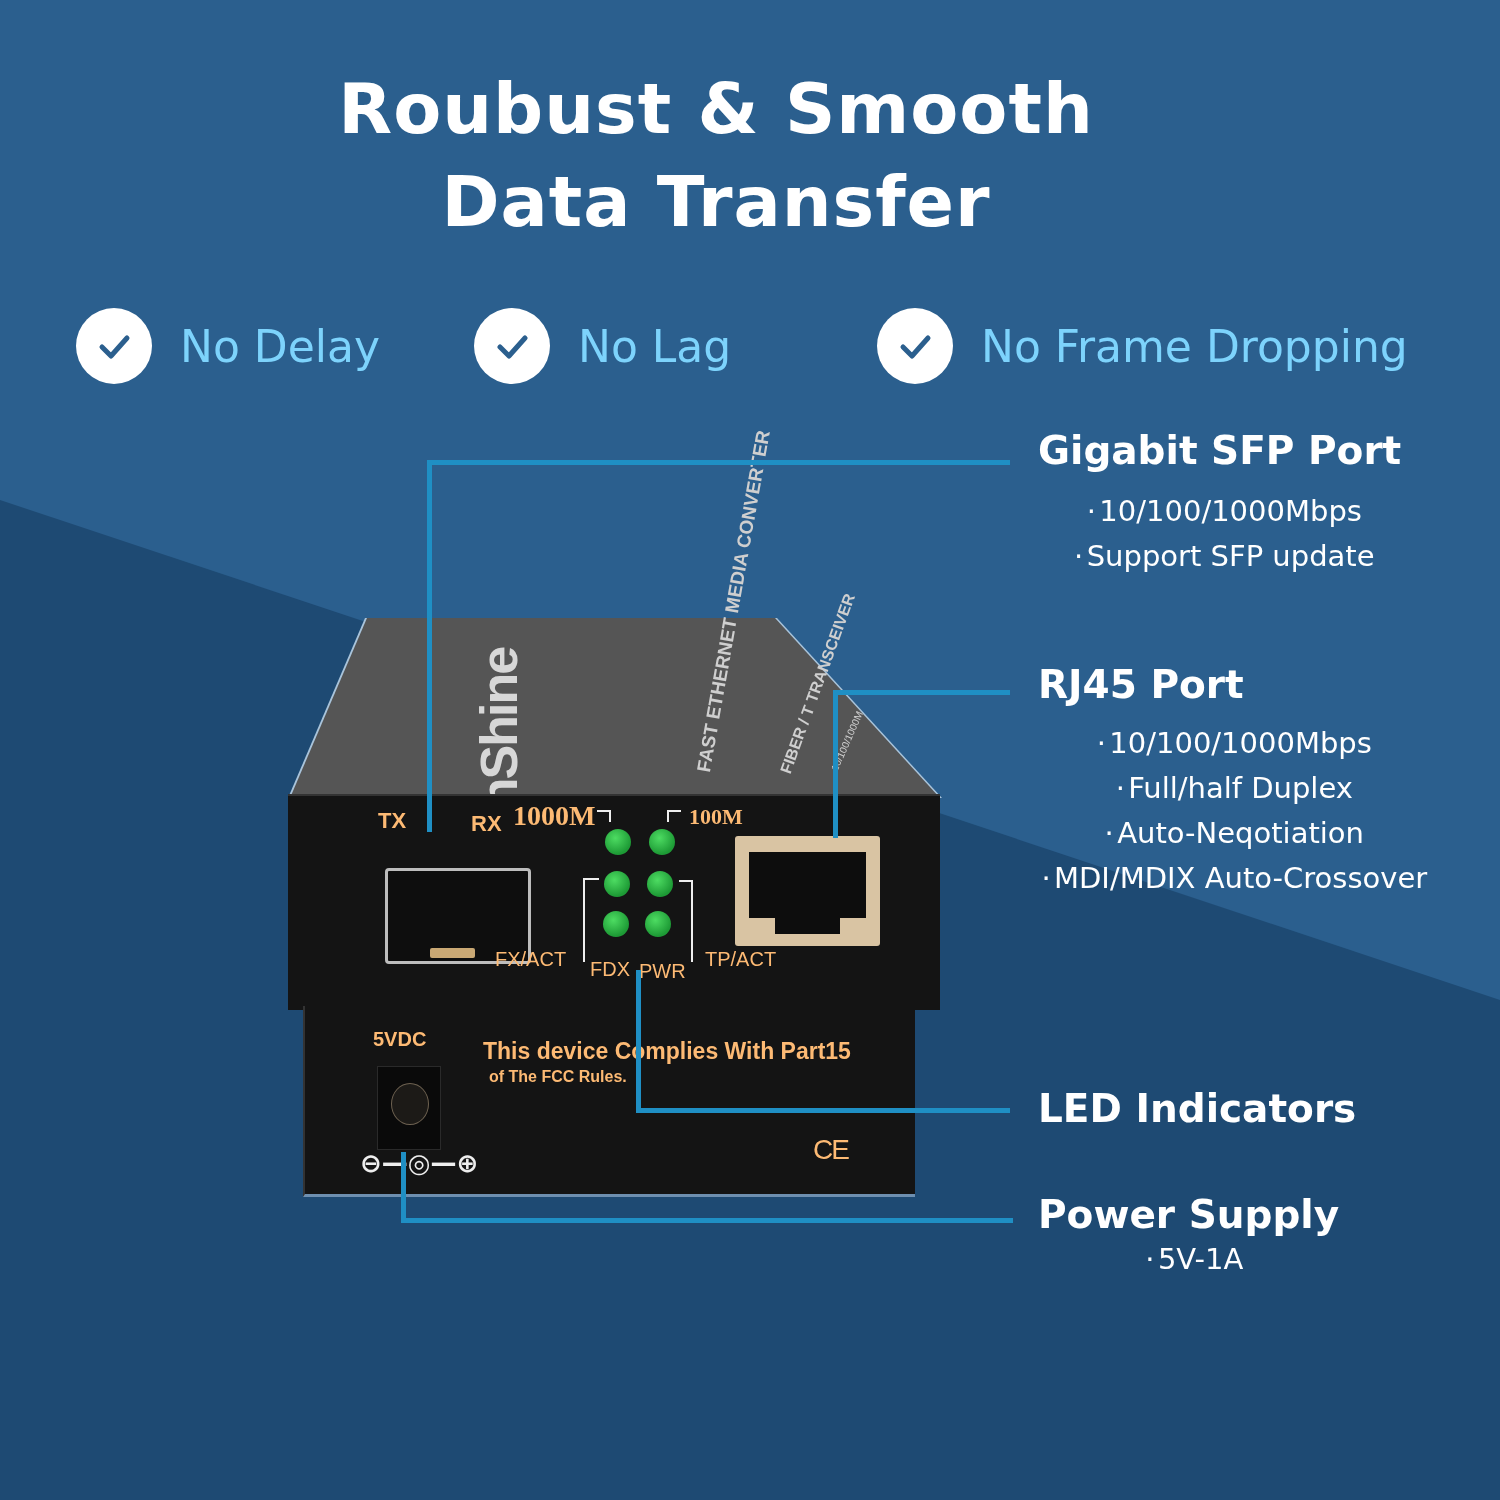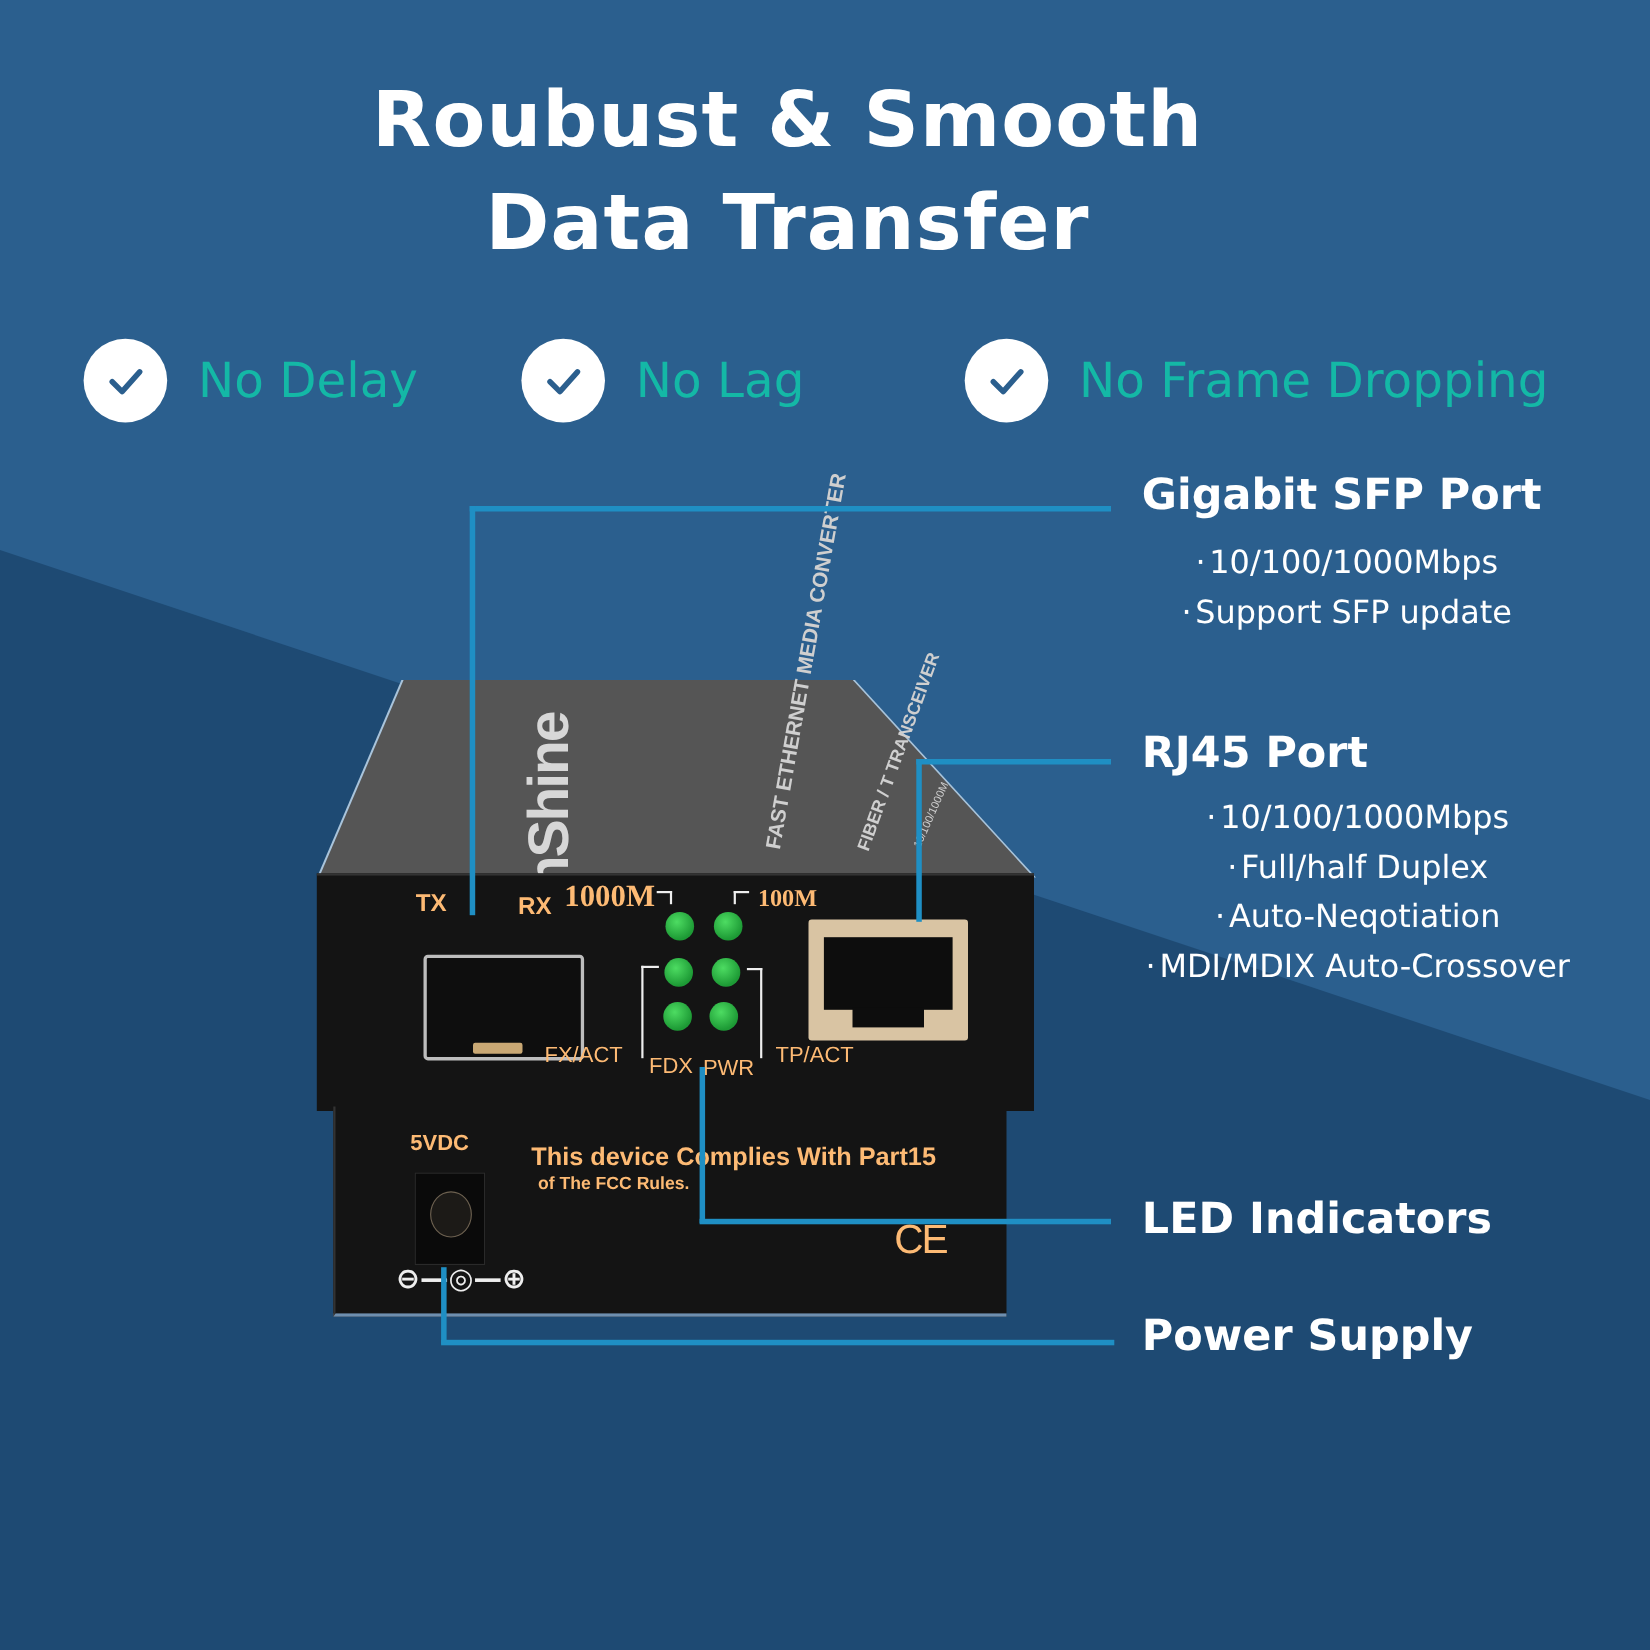--- a/index.html
+++ b/index.html
@@ -5,21 +5,21 @@
   html, body { margin:0; padding:0; }
   body { width:1500px; height:1500px; position:relative; overflow:hidden; background:#1e4a73; font-family:"DejaVu Sans", sans-serif; }
   .bg-upper { position:absolute; left:0; top:0; width:1500px; height:1500px; background:#2b5f8e;
     clip-path: polygon(0 0, 1500px 0, 1500px 1000px, 0 500px); }
   .title { position:absolute; left:0; width:1500px; text-align:center; color:#fff; font-family:"DejaVu Sans", sans-serif; font-weight:bold; font-size:70px; letter-spacing:1px; line-height:95px; }
   .title.l1 { top:62px; left:-34px; }
   .title.l2 { top:155px; left:-34px; }
   .feature { position:absolute; top:308px; height:76px; display:flex; align-items:center; }
   .check { width:76px; height:76px; border-radius:50%; background:#fff; display:flex; align-items:center; justify-content:center; }
   .check svg { width:40px; height:40px; }
-  .feature-label { color:#14b8a6; font-size:44px; margin-left:28px; font-family:"DejaVu Sans", sans-serif; }
+  .feature-label { color:#7dd3fc; font-size:44px; margin-left:28px; font-family:"DejaVu Sans", sans-serif; }
   .spec { position:absolute; left:1038px; color:#fff; }
   .spec-title { font-size:39px; font-weight:bold; font-family:"DejaVu Sans", sans-serif; white-space:nowrap; }
   .spec-item { font-size:29px; white-space:nowrap; margin-left:6px; line-height:45px;text-align:center; }
   .spec-item .dot { display:inline-block; width:16px; }
   .line { position:absolute; background:#1f8fc4; }
   
   .device { position:absolute; left:285px; top:618px; width:660px; height:580px; }
   .dev-top { position:absolute; left:0; top:0; width:660px; height:180px; background:#555;
     clip-path: polygon(82px 0, 490px 0, 655px 180px, 5px 180px); }
   .dev-top-edge { position:absolute; left:0; top:0; width:660px; height:180px;
@@ -112,21 +112,21 @@
   </div>
 
   <div class="dev-lower">
     <div class="dev-text" style="left:68px; top:22px; font-size:20px;">5VDC</div>
     <div class="dc-jack">
       <div class="dc-hole"></div>
     </div>
     <div class="polarity">⊖—◎—⊕</div>
     <div class="dev-text" style="left:178px; top:32px; font-size:23px;">This device Complies With Part15</div>
     <div class="dev-text" style="left:184px; top:62px; font-size:16px;">of The FCC Rules.</div>
-    <div class="dev-text" style="left:508px; top:100px; font-size:37px; font-weight:normal; letter-spacing:-2px;">CE</div>
+    <div class="dev-text" style="left:508px; top:128px; font-size:28px; font-weight:normal; letter-spacing:-2px;">CE</div>
   </div>
 </div>
 
 <div class="line" style="left:427px; top:460px; width:583px; height:5px;"></div>
 <div class="line" style="left:427px; top:460px; width:5px; height:372px;"></div>
 
 <div class="line" style="left:833px; top:690px; width:177px; height:5px;"></div>
 <div class="line" style="left:833px; top:690px; width:5px; height:148px;"></div>
 
 <div class="line" style="left:636px; top:970px; width:5px; height:142px;"></div>
@@ -150,13 +150,14 @@
   <div class="spec-item" style="margin-left:0;"><span class="dot">·</span><span>Auto-Neqotiation</span></div>
   <div class="spec-item" style="margin-left:0;"><span class="dot">·</span><span>MDI/MDIX Auto-Crossover</span></div>
 </div>
 
 <div class="spec" style="top:1086px;">
   <div class="spec-title">LED Indicators</div>
 </div>
 
 <div class="spec" style="top:1192px;">
   <div class="spec-title">Power Supply</div>
+  <div class="spec-item" style="margin-left:8px;"><span class="dot">·</span><span>5V-1A</span></div>
 </div>
 
 </body></html>

